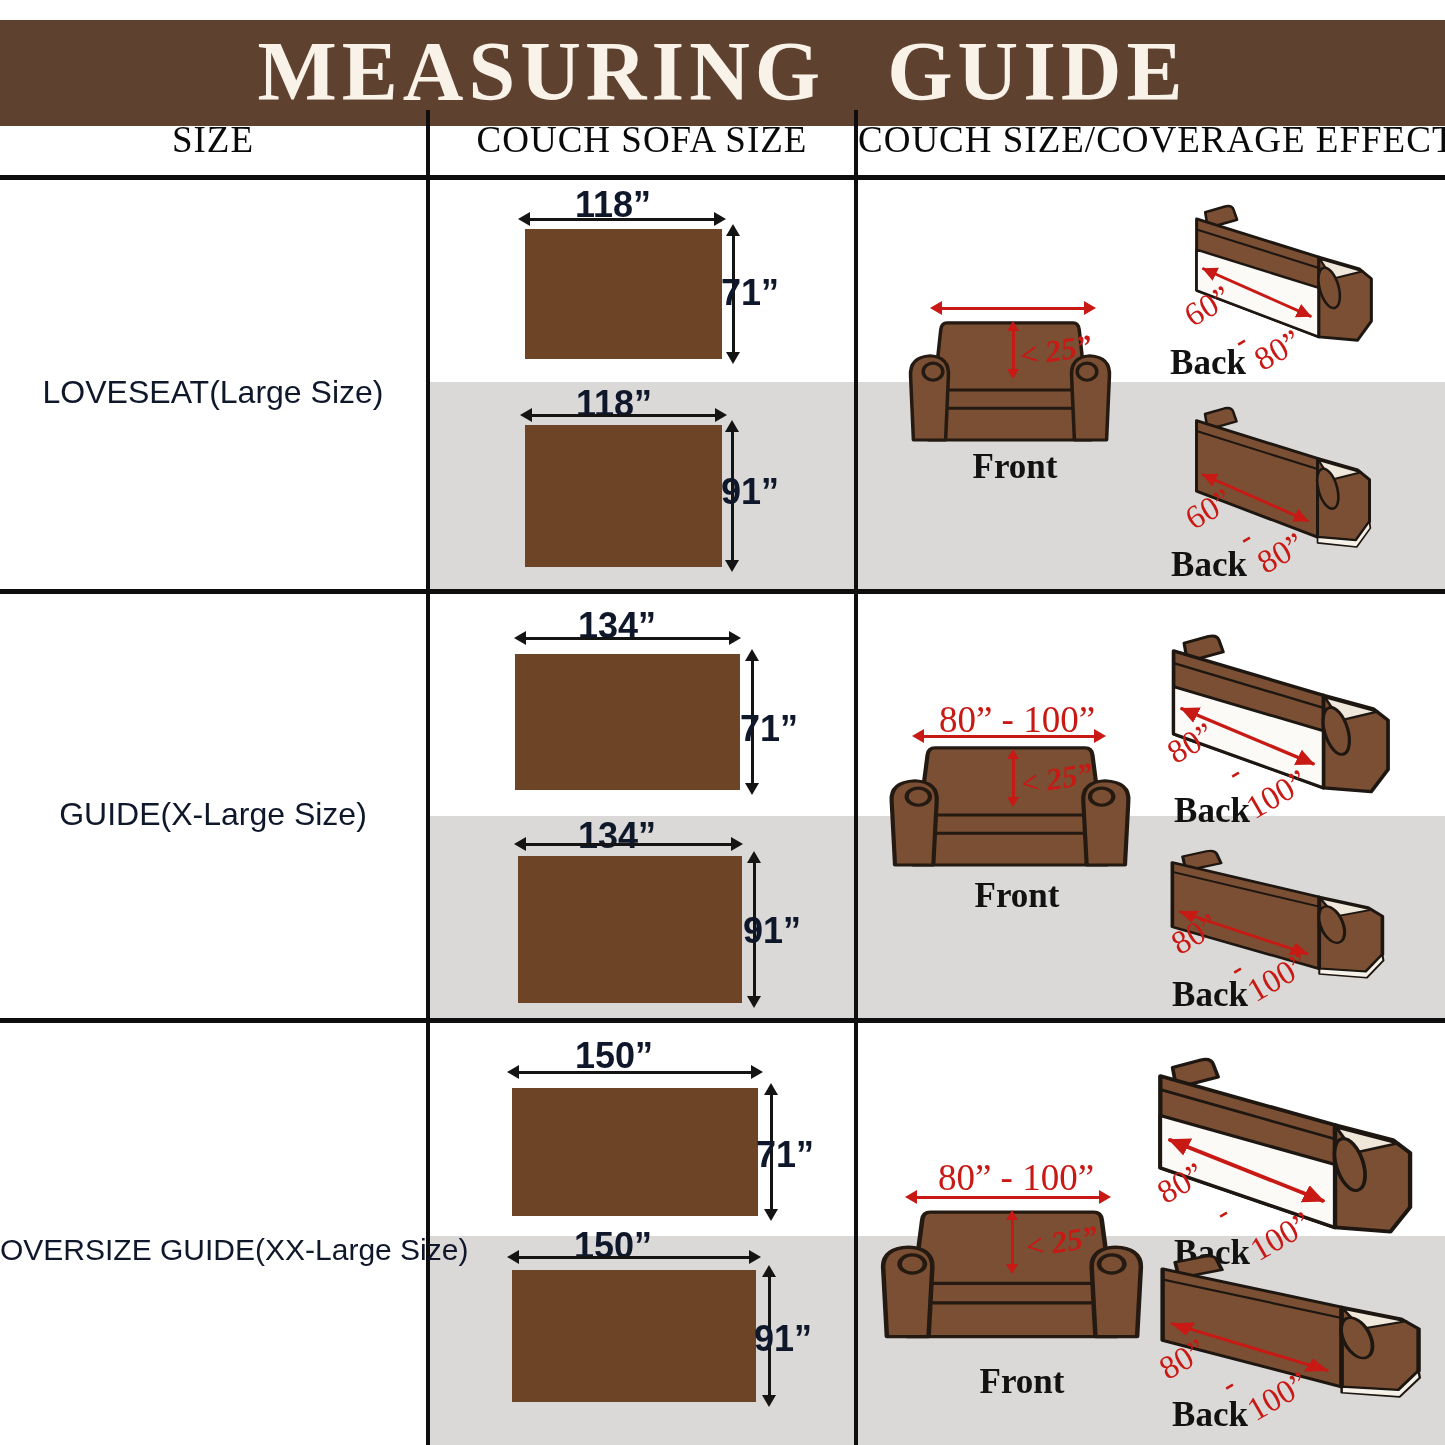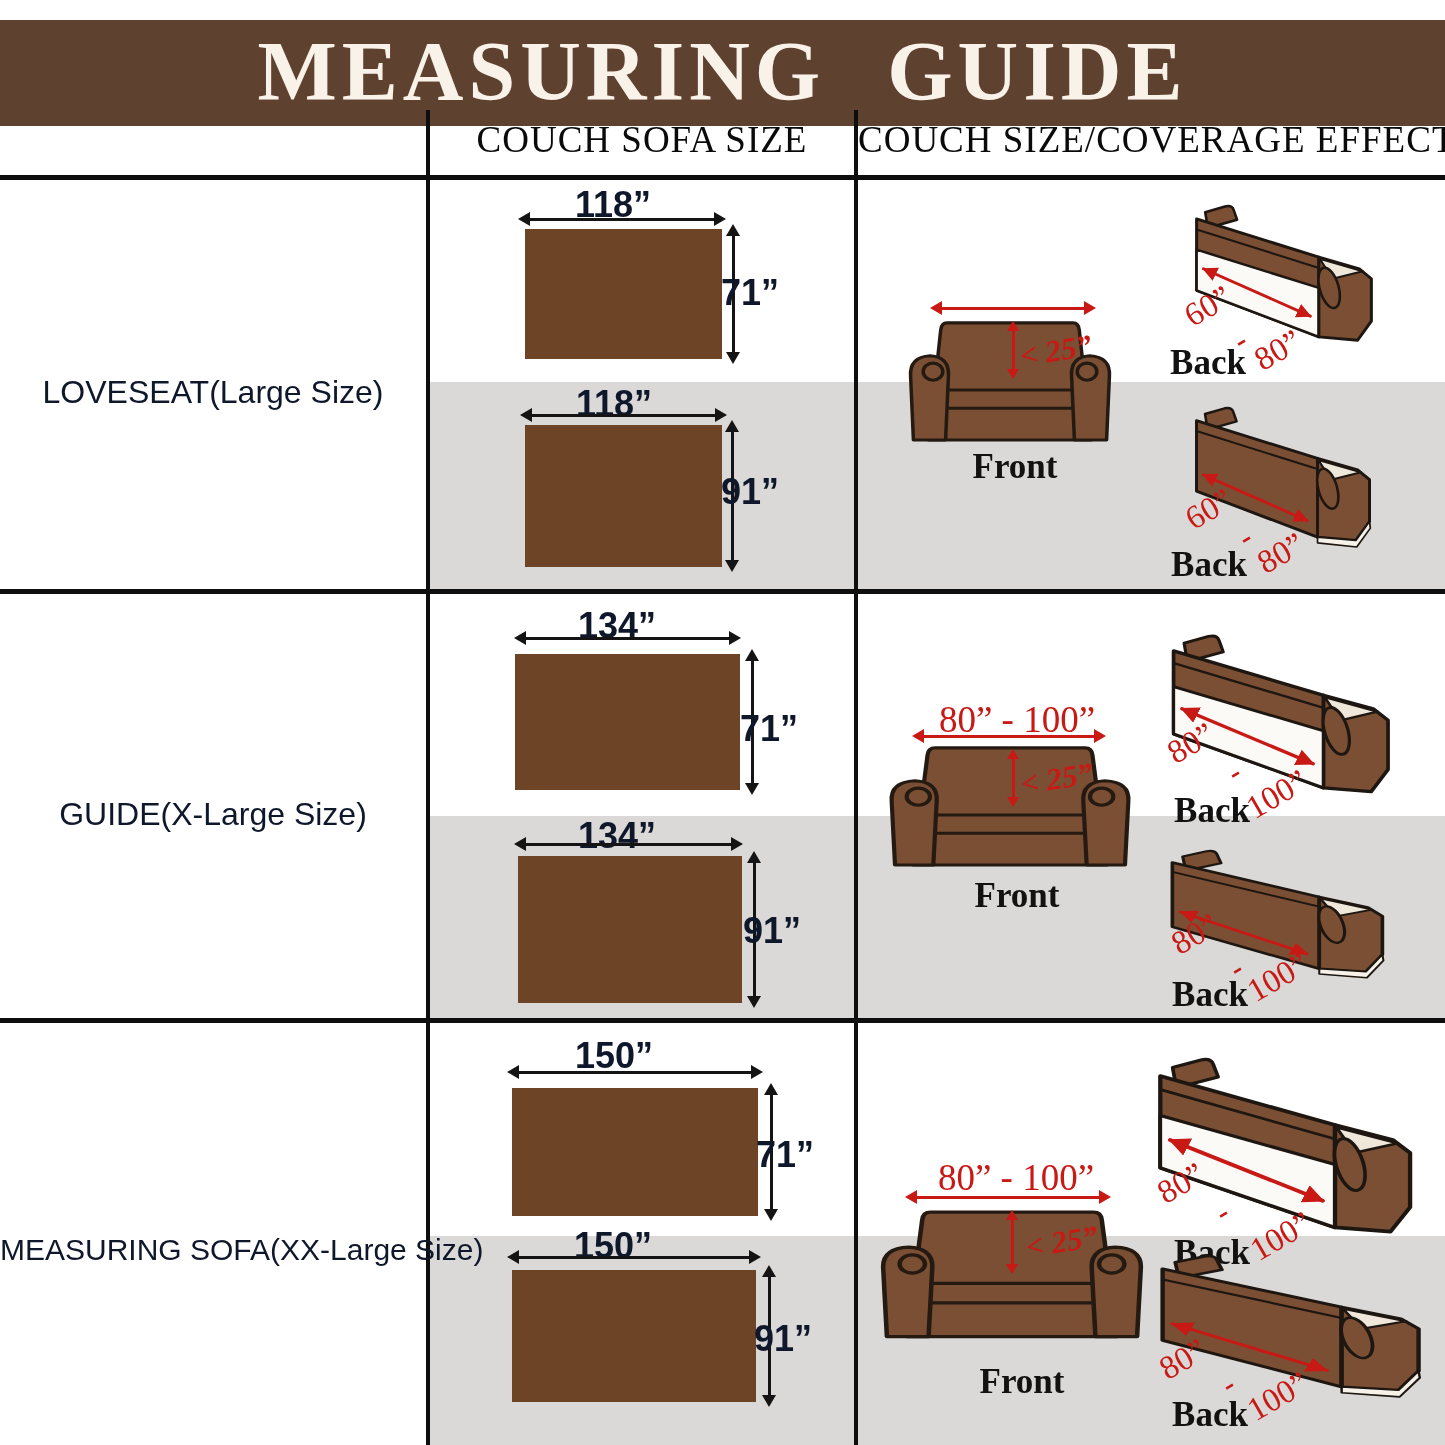--- a/index.html
+++ b/index.html
@@ -110,20 +110,21 @@
   <div class="shade" style="top:382px;height:207px"></div>
   <div class="shade" style="top:816px;height:202px"></div>
   <div class="shade" style="top:1236px;height:209px"></div>
 
   <div class="hline" style="top:175px;height:5px"></div>
   <div class="hline" style="top:589px;height:5px"></div>
   <div class="hline" style="top:1018px;height:5px"></div>
   <div class="vline" style="left:426px"></div>
   <div class="vline" style="left:854px"></div>
 
+  <div class="th" style="left:0;width:426px">SIZE</div>
   <div class="th" style="left:430px;width:424px">COUCH SOFA SIZE</div>
   <div class="th" style="left:858px;width:587px">COUCH SIZE/COVERAGE EFFECTS</div>
 
   <div class="rowlab" style="top:374px">LOVESEAT(Large Size)</div>
 
   <div class="dim" style="left:575px;top:184px;width:120px">118”</div>
   <div class="harrow-k" style="left:523px;top:218px;width:198px"></div>
   <div class="cover" style="left:525px;top:229px;width:197px;height:130px"></div>
   <div class="varrow-k" style="left:732px;top:229px;height:130px"></div>
   <div class="dim" style="left:721px;top:272px;width:80px">71”</div>
@@ -190,21 +191,21 @@
   <div class="cap" style="left:1152px;top:791px">Back</div>
 
   <svg class="couch" style="left:1162px;top:840px" width="238" height="146">
       <use href="#sym-back-full"></use>
     </svg>
   <div class="rlab" style="left:1160px;top:916px">80”</div>
   <div class="rtick" style="left:1221px;top:951px">-</div>
   <div class="rlab" style="left:1243px;top:959px">100”</div>
   <div class="cap" style="left:1150px;top:975px">Back</div>
 
-  <div class="rowlab" style="top:1233px;font-size:30px">MEASURING SOFA(XX-Large Size)</div>
+  <div class="rowlab" style="top:1233px;font-size:30px">OVERSIZE GUIDE(XX-Large Size)</div>
 
   <div class="dim" style="left:575px;top:1035px;width:120px">150”</div>
   <div class="harrow-k" style="left:512px;top:1071px;width:246px"></div>
   <div class="cover" style="left:512px;top:1088px;width:246px;height:128px"></div>
   <div class="varrow-k" style="left:770px;top:1088px;height:128px"></div>
   <div class="dim" style="left:756px;top:1134px;width:80px">71”</div>
 
   <div class="dim" style="left:574px;top:1225px;width:120px">150”</div>
   <div class="harrow-k" style="left:512px;top:1256px;width:244px"></div>
   <div class="cover" style="left:512px;top:1270px;width:244px;height:132px"></div>

